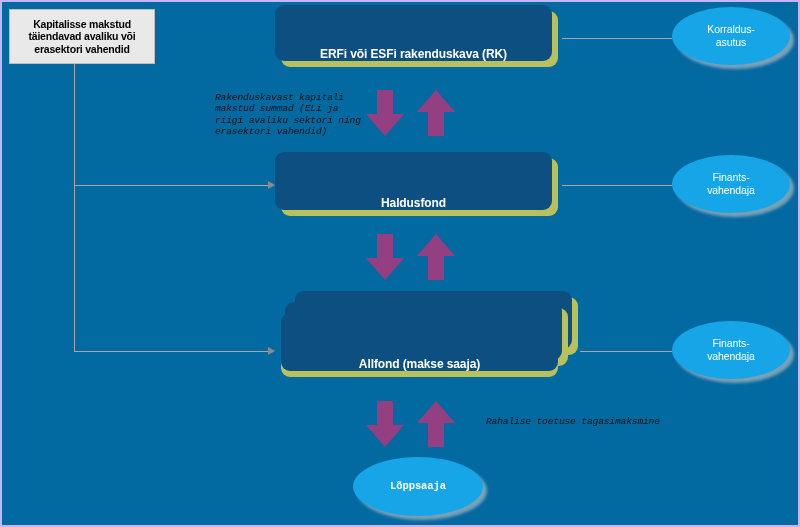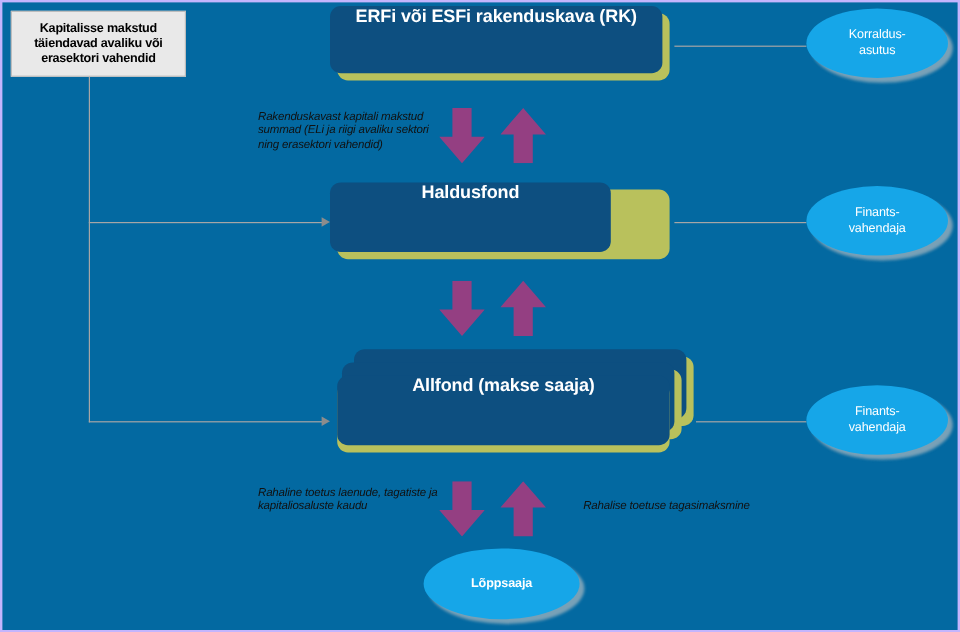--- a/index.html
+++ b/index.html
@@ -44,24 +44,24 @@
     letter-spacing:-0.2px;
     padding:4px 6px;
   }
 
   
   .blue-box{
     position:absolute;
     background:#0d4f80;
     border-radius:9px;
     box-sizing:border-box;
-    display:flex;align-items:flex-start;justify-content:center;
+    display:flex;align-items:flex-end;justify-content:center;
     color:#ffffff;
     font-weight:bold;
-    font-size:15px;
+    font-size:12px;
     letter-spacing:-0.1px;
     text-align:center;
   }
   .olive-shadow{
     position:absolute;
     background:#b9c15c;
     border-radius:9px;
   }
 
   
@@ -89,20 +89,21 @@
   .arrow svg{display:block;}
 
   
   .caption{
     position:absolute;
     font-style:italic;
     font-size:9.6px;
     line-height:1.18;
     color:#111111;
     letter-spacing:-0.15px;
+    font-family:Liberation Mono, monospace;
   }
 </style>
 </head>
 <body>
 
 <div id="canvas">
 
   <div class="grey-box" style="left:7px;top:7px;width:146px;height:55px;">
     <span>Kapitalisse makstud täiendavad avaliku või erasektori vahendid</span>
   </div>
@@ -132,21 +133,21 @@
       <polygon points="11,0 27,0 27,24 38,24 19,46 0,24 11,24" fill="#943f82"></polygon>
     </svg>
   </div>
   <div class="arrow" style="left:415px;top:88px;">
     <svg width="38" height="46" viewBox="0 0 38 46" aria-hidden="true">
       <polygon points="19,0 38,22 27,22 27,46 11,46 11,22 0,22" fill="#943f82"></polygon>
     </svg>
   </div>
 
   <div class="olive-shadow" style="left:279px;top:156px;width:277px;height:58px;"></div>
-  <div class="blue-box" style="left:273px;top:150px;width:234px;height:58px;">
+  <div class="blue-box" style="left:273px;top:150px;width:277px;height:58px;">
     <span>Haldusfond</span>
   </div>
 
   <div class="arrow" style="left:364px;top:232px;">
     <svg width="38" height="46" viewBox="0 0 38 46" aria-hidden="true">
       <polygon points="11,0 27,0 27,24 38,24 19,46 0,24 11,24" fill="#943f82"></polygon>
     </svg>
   </div>
   <div class="arrow" style="left:415px;top:232px;">
     <svg width="38" height="46" viewBox="0 0 38 46" aria-hidden="true">
@@ -158,23 +159,20 @@
   <div class="blue-box" style="left:293px;top:289px;width:277px;height:58px;"></div>
 
   <div class="olive-shadow" style="left:289px;top:306px;width:277px;height:58px;"></div>
   <div class="blue-box" style="left:283px;top:300px;width:277px;height:58px;"></div>
 
   <div class="olive-shadow" style="left:279px;top:317px;width:277px;height:58px;"></div>
   <div class="blue-box" style="left:279px;top:311px;width:277px;height:58px;">
     <span>Allfond (makse saaja)</span>
   </div>
 
-  <div class="caption" style="left:213px;top:403px;width:155px;">
-    <span>Rahaline toetus laenude, tagatiste ja kapitaliosaluste kaudu</span>
-  </div>
   <div class="arrow" style="left:364px;top:399px;">
     <svg width="38" height="46" viewBox="0 0 38 46" aria-hidden="true">
       <polygon points="11,0 27,0 27,24 38,24 19,46 0,24 11,24" fill="#943f82"></polygon>
     </svg>
   </div>
   <div class="arrow" style="left:415px;top:399px;">
     <svg width="38" height="46" viewBox="0 0 38 46" aria-hidden="true">
       <polygon points="19,0 38,22 27,22 27,46 11,46 11,22 0,22" fill="#943f82"></polygon>
     </svg>
   </div>
@@ -194,17 +192,17 @@
 vahendaja</span>
   </div>
 
   <div class="ellipse-shadow" style="left:674px;top:323px;width:118px;height:58px;"></div>
   <div class="ellipse" style="left:670px;top:319px;width:118px;height:58px;">
     <span style="white-space:pre-line;">Finants-
 vahendaja</span>
   </div>
 
   <div class="ellipse-shadow" style="left:355px;top:459px;width:130px;height:59px;"></div>
-  <div class="ellipse" style="left:351px;top:455px;width:130px;height:59px;font-weight:bold;">
+  <div class="ellipse" style="left:351px;top:455px;width:130px;height:59px;font-weight:bold;font-family:Liberation Mono, monospace;">
     <span style="white-space:pre-line;">Lõppsaaja</span>
   </div>
 
 </div>
 
 </body></html>

